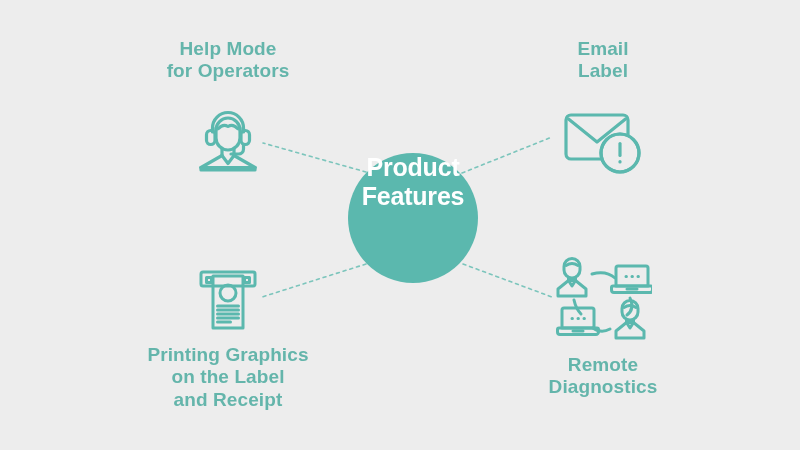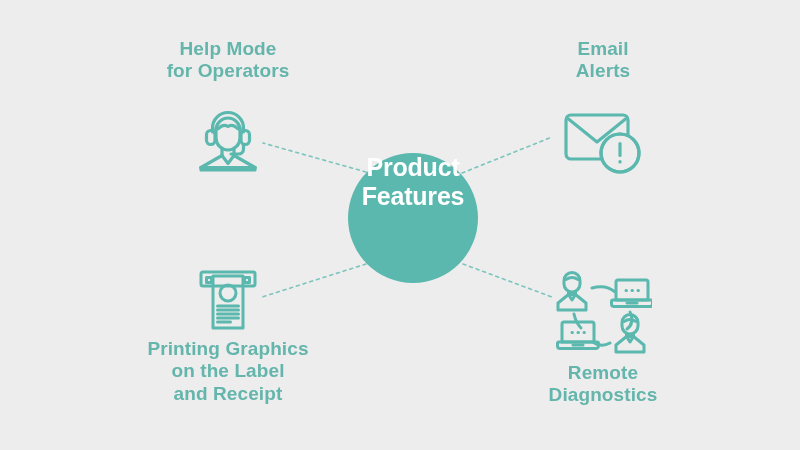--- a/index.html
+++ b/index.html
@@ -39,27 +39,27 @@
     font-weight: bold;
     line-height: 1.18;
     text-align: center;
     white-space: pre-line;
     letter-spacing: 0.1px;
   }
   .node-icon {
     display: block;
   }
   .node-top .node-label { margin-bottom: 22px; }
-  .node-bottom .node-label { }
+  .node-bottom .node-label { margin-top: 6px; }
 
   
   #node-help-mode   { left: 148px; top: 38px;  width: 160px; }
   #node-email       { left: 528px; top: 38px;  width: 150px; }
   #node-printing    { left: 132px; top: 266px; width: 192px; }
-  #node-diagnostics { left: 528px; top: 270px; width: 150px; }
+  #node-diagnostics { left: 528px; top: 256px; width: 150px; }
 
   
   #center-node {
     position: absolute;
     left: 348px;
     top: 153px;
     width: 130px;
     height: 130px;
     border-radius: 50%;
     background: #5bb8ae;
@@ -115,21 +115,21 @@
         <path d="M11 62.5 h54"></path>
         <path d="M11 62.5 v2.5 h54 v-2.5"></path>
 
         <path d="M32 50.5 l6 8 l6 -8"></path>
       </svg>
     </span>
   </div>
 
   <div class="node node-top" id="node-email">
     <div class="node-label">Email
-Alerts</div>
+Label</div>
     <span class="node-icon">
       <svg width="82" height="70" viewBox="0 0 82 70" fill="none" stroke="#5bb8ae" stroke-width="3.2" stroke-linecap="round" stroke-linejoin="round">
 
         <rect x="4" y="10" width="62" height="44" rx="5"></rect>
 
         <path d="M6.5 14 L35 37 L63.5 14"></path>
 
         <circle cx="58" cy="48" r="19" fill="#ededed"></circle>
         <circle cx="58" cy="48" r="19"></circle>
 

